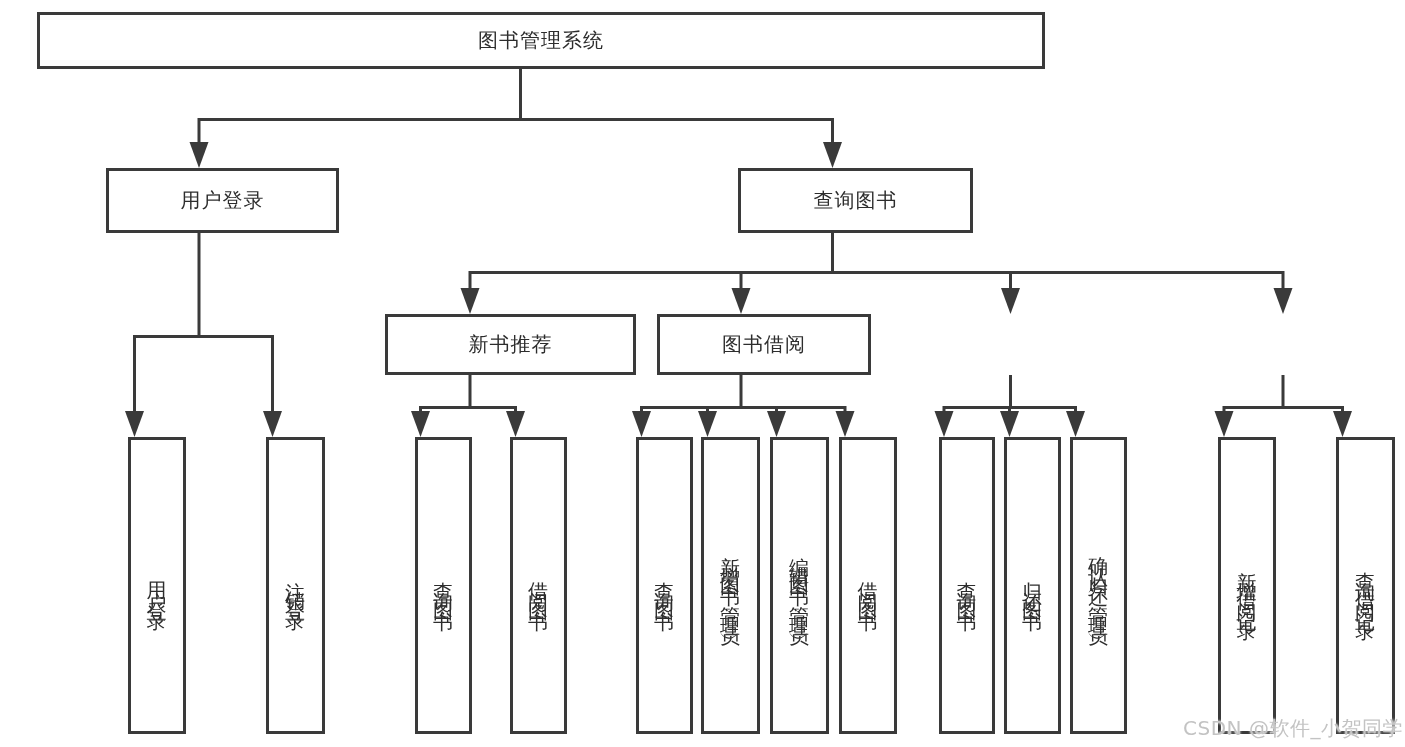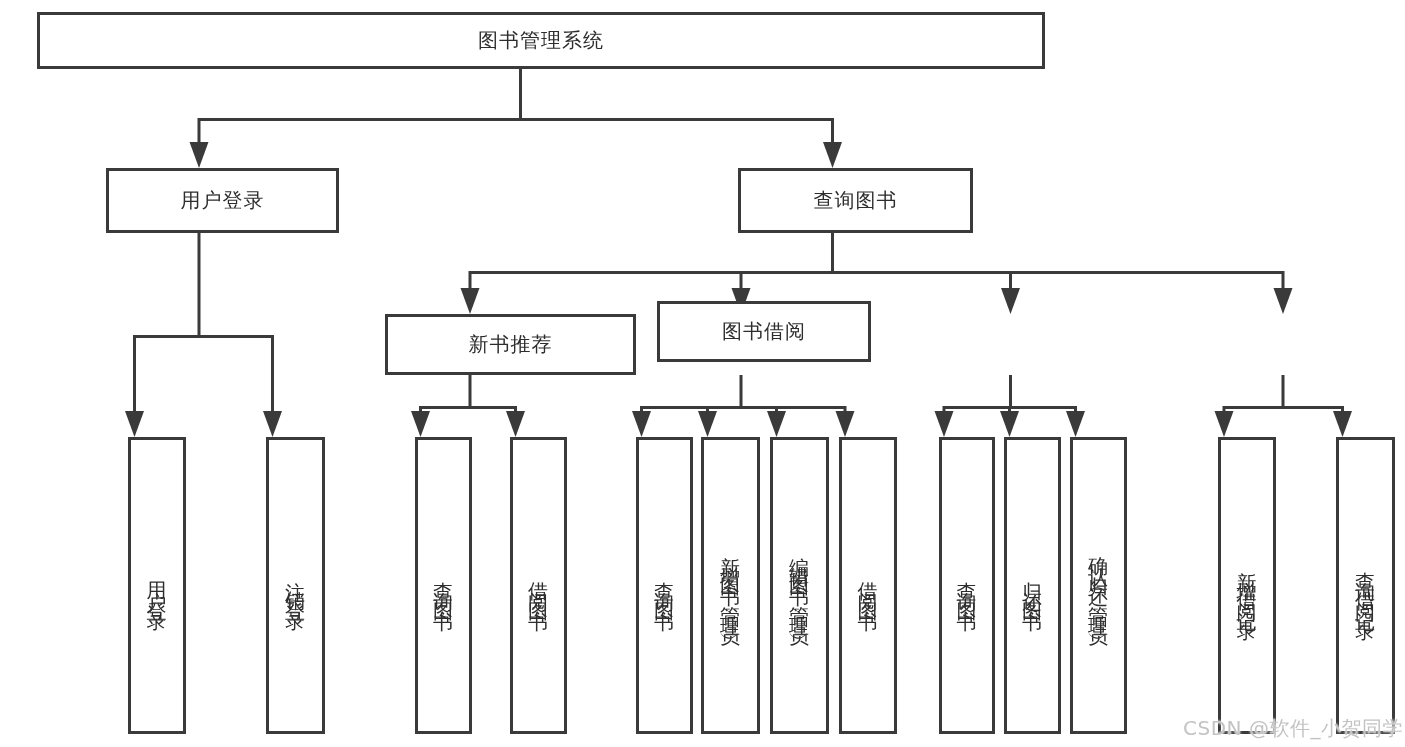--- a/index.html
+++ b/index.html
@@ -83,21 +83,21 @@
       <polygon points="1333,411 1352,411 1342.5,437" fill="#3a3a3a"></polygon>
     </g>
   </svg>
 
   <div class="box hbox" style="left:14px;top:12px;width:1008px;height:57px">图书管理系统</div>
 
   <div class="box hbox" style="left:83px;top:168px;width:233px;height:65px">用户登录</div>
   <div class="box hbox" style="left:715px;top:168px;width:235px;height:65px">查询图书</div>
 
   <div class="box hbox" style="left:362px;top:314px;width:251px;height:61px">新书推荐</div>
-  <div class="box hbox" style="left:634px;top:301px;width:214px;height:61px">图书借阅</div>
+  <div class="box hbox" style="left:634px;top:314px;width:214px;height:61px">图书借阅</div>
 
   <div class="box vbox" style="left:105px;top:437px;width:58px;height:297px">
     <span class="vtext">用户登录</span>
   </div>
   <div class="box vbox" style="left:243px;top:437px;width:59px;height:297px">
     <span class="vtext">注销登录</span>
   </div>
 
   <div class="box vbox" style="left:392px;top:437px;width:57px;height:297px">
     <span class="vtext">查询图书</span>

